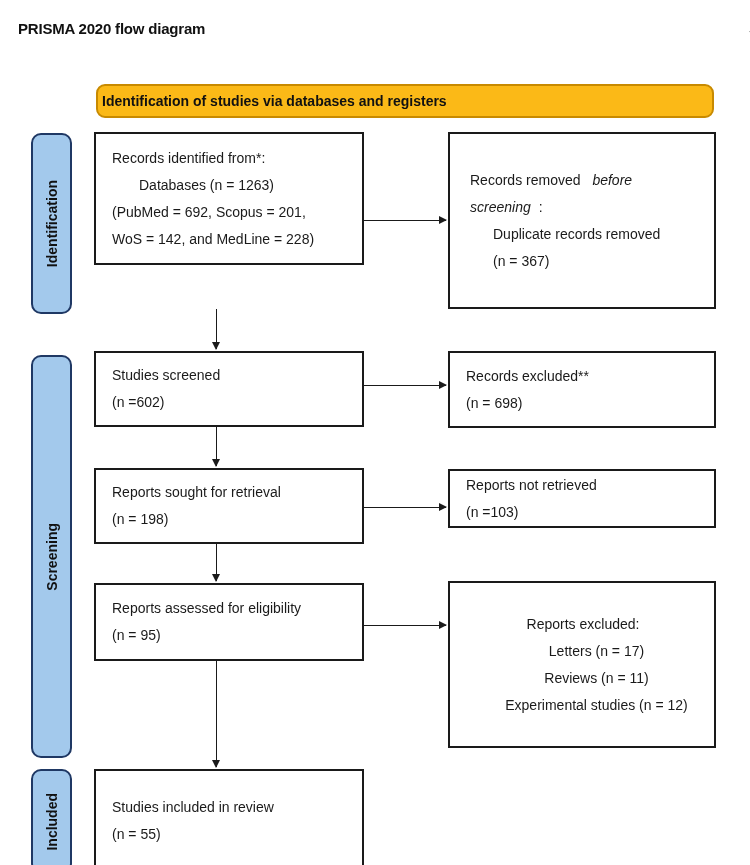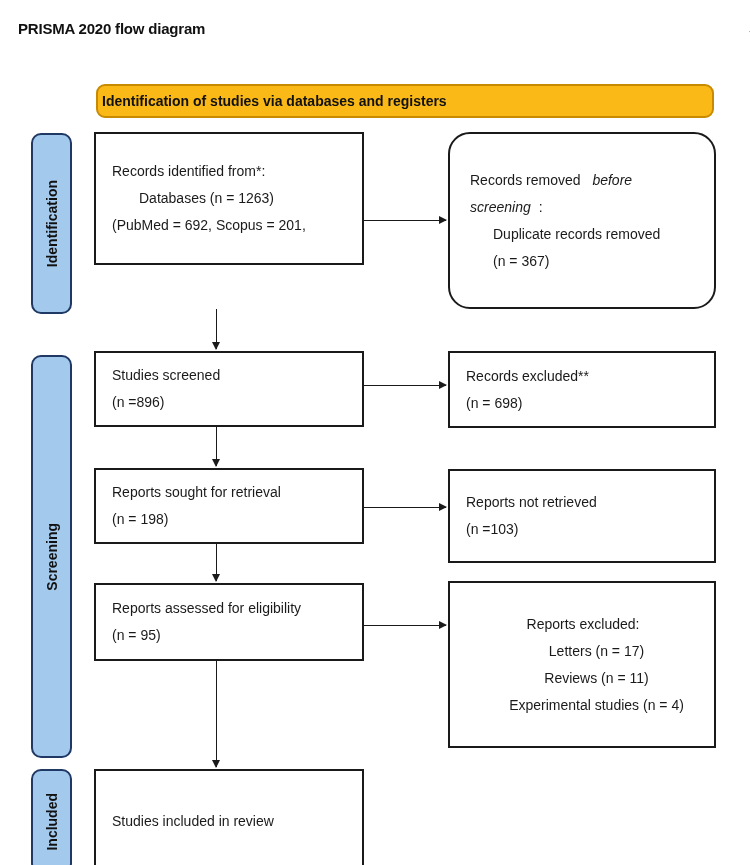--- a/index.html
+++ b/index.html
@@ -31,25 +31,25 @@
     font-size:14px;font-weight:bold;color:#111;white-space:nowrap;}
   .stage-identification{left:15px;top:117px;height:181px;}
   .stage-screening{left:15px;top:339px;height:403px;}
   .stage-included{left:15px;top:753px;height:105px;}
 
   .box{position:absolute;background:#fff;border:2px solid var(--box-border);
     display:flex;flex-direction:column;justify-content:center;
     padding:6px 10px 6px 12px;font-size:14px;line-height:19px;}
   .box .indent{padding-left:27px;}
   .b1{left:78px;top:116px;width:270px;height:133px;}
-  .b2{left:432px;top:116px;width:268px;height:177px;border-radius:22px;}
+  .b2{left:432px;top:116px;width:268px;height:177px;}
   .b3{left:78px;top:335px;width:270px;height:76px;}
   .b4{left:432px;top:335px;width:268px;height:77px;}
   .b5{left:78px;top:452px;width:270px;height:76px;}
-  .b6{left:432px;top:453px;width:268px;height:94px;}
+  .b6{left:432px;top:453px;width:268px;height:59px;}
   .b7{left:78px;top:567px;width:270px;height:78px;}
   .b8{left:432px;top:565px;width:268px;height:167px;text-align:center;}
   .b9{left:78px;top:753px;width:270px;height:104px;}
   .italic{font-style:italic;}
 
   .vline{position:absolute;width:0;border-left:1.6px solid var(--line-color);}
   .vline::after{content:"";position:absolute;left:-4.9px;bottom:-1px;width:0;height:0;
     border-left:4px solid transparent;border-right:4px solid transparent;
     border-top:8px solid var(--line-color);}
   .hline{position:absolute;height:0;border-top:1.6px solid var(--line-color);}
@@ -85,32 +85,33 @@
     <span>Screening</span>
   </div>
   <div class="stage stage-included">
     <span>Included</span>
   </div>
 
   <div class="box b1">
     <div>Records identified from*:</div>
     <div class="indent">Databases (n = 1263)</div>
     <div>(PubMed = 692, Scopus = 201,</div>
+    <div>WoS = 142, and MedLine = 228)</div>
   </div>
 
   <div class="box b2">
     <div><span>Records removed </span><span class="italic">before</span></div>
     <div><span class="italic">screening</span><span>:</span></div>
     <div class="indent">Duplicate records removed</div>
     <div class="indent">(n = 367)</div>
   </div>
 
   <div class="box b3">
     <div>Studies screened</div>
-    <div>(n =896)</div>
+    <div>(n =602)</div>
   </div>
 
   <div class="box b4">
     <div>Records excluded**</div>
     <div>(n = 698)</div>
   </div>
 
   <div class="box b5">
     <div>Reports sought for retrieval</div>
     <div>(n = 198)</div>
@@ -123,25 +124,26 @@
 
   <div class="box b7">
     <div>Reports assessed for eligibility</div>
     <div>(n = 95)</div>
   </div>
 
   <div class="box b8">
     <div>Reports excluded:</div>
     <div class="indent">Letters (n = 17)</div>
     <div class="indent">Reviews (n = 11)</div>
-    <div class="indent">Experimental studies  (n = 4)</div>
+    <div class="indent">Experimental studies  (n = 12)</div>
   </div>
 
   <div class="box b9">
     <div>Studies included in review</div>
+    <div>(n = 55)</div>
   </div>
 
   <div class="vline a1"></div>
   <div class="vline a2"></div>
   <div class="vline a3"></div>
   <div class="vline a4"></div>
   <div class="hline h1"></div>
   <div class="hline h2"></div>
   <div class="hline h3"></div>
   <div class="hline h4"></div>

